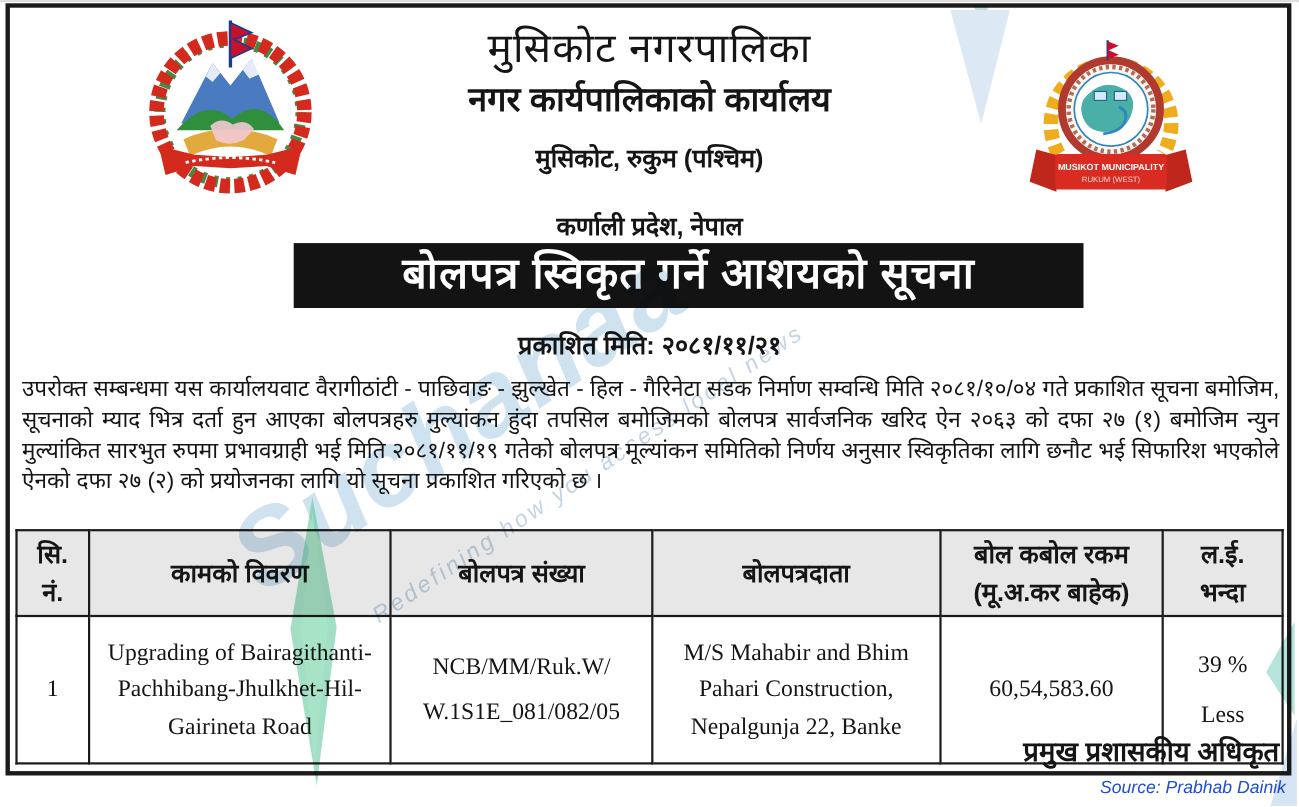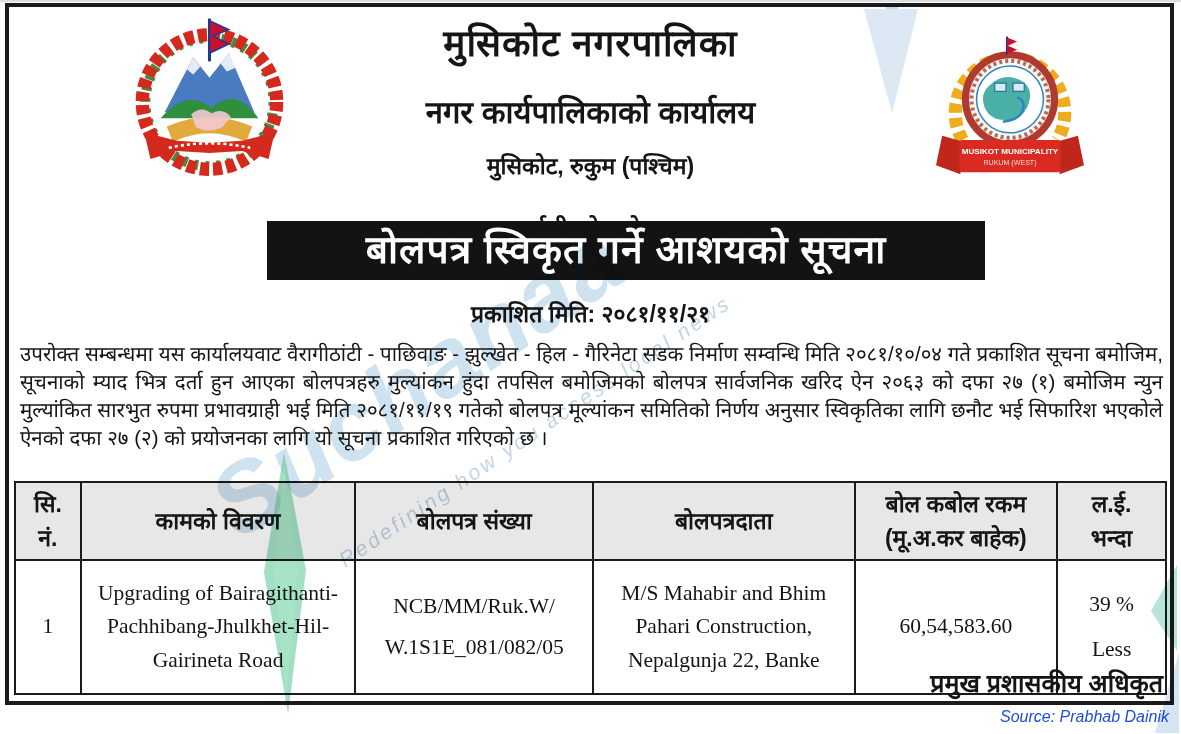--- a/index.html
+++ b/index.html
@@ -15,22 +15,22 @@
   .watermark-layer { position:absolute; inset:0; z-index:5; pointer-events:none; mix-blend-mode:multiply; }
   .wm-brand { position:absolute; left:252px; top:448px; font-size:97px; font-weight:bold; font-style:italic;
               letter-spacing:2px; color:#cfe2ef; transform:rotate(-34deg); transform-origin:0 100%;
               white-space:nowrap; font-family:"Liberation Sans",sans-serif; }
   .wm-tagline { position:absolute; left:348px; top:548px; font-size:21px; font-style:italic; letter-spacing:3px;
                 color:#c3d4e4; transform:rotate(-34deg); transform-origin:0 100%; white-space:nowrap; }
   .wm-shape { position:absolute; }
 
   
   .hdr-text { position:absolute; left:0; right:0; top:16px; text-align:center; z-index:2; }
-  .hdr-title    { font-size:37px; font-weight:bold; letter-spacing:1px; }
-  .hdr-office   { font-size:31px; font-weight:bold; margin-top:23px; }
+  .hdr-title    { font-size:37px; font-weight:normal; letter-spacing:1px; }
+  .hdr-office   { font-size:31px; font-weight:bold; margin-top:1px; }
   .hdr-location { font-size:23px; font-weight:bold; margin-top:17px; }
   .hdr-province { font-size:23px; font-weight:bold; margin-top:30px; }
   .emblem-left  { position:absolute; left:126px; top:12px; width:168px; height:172px; z-index:2; }
   .logo-right   { position:absolute; left:934px; top:30px; width:152px; height:158px; z-index:2; }
 
   
   .banner { position:absolute; left:232px; top:221px; width:718px; height:59px; background:#131313;
             color:#ffffff; font-size:39px; font-weight:bold; text-align:center; line-height:58px;
             letter-spacing:1px; z-index:2;margin-left:35px; }
   .pub-date { position:absolute; left:0; right:0; top:297px; text-align:center; font-size:23px;

